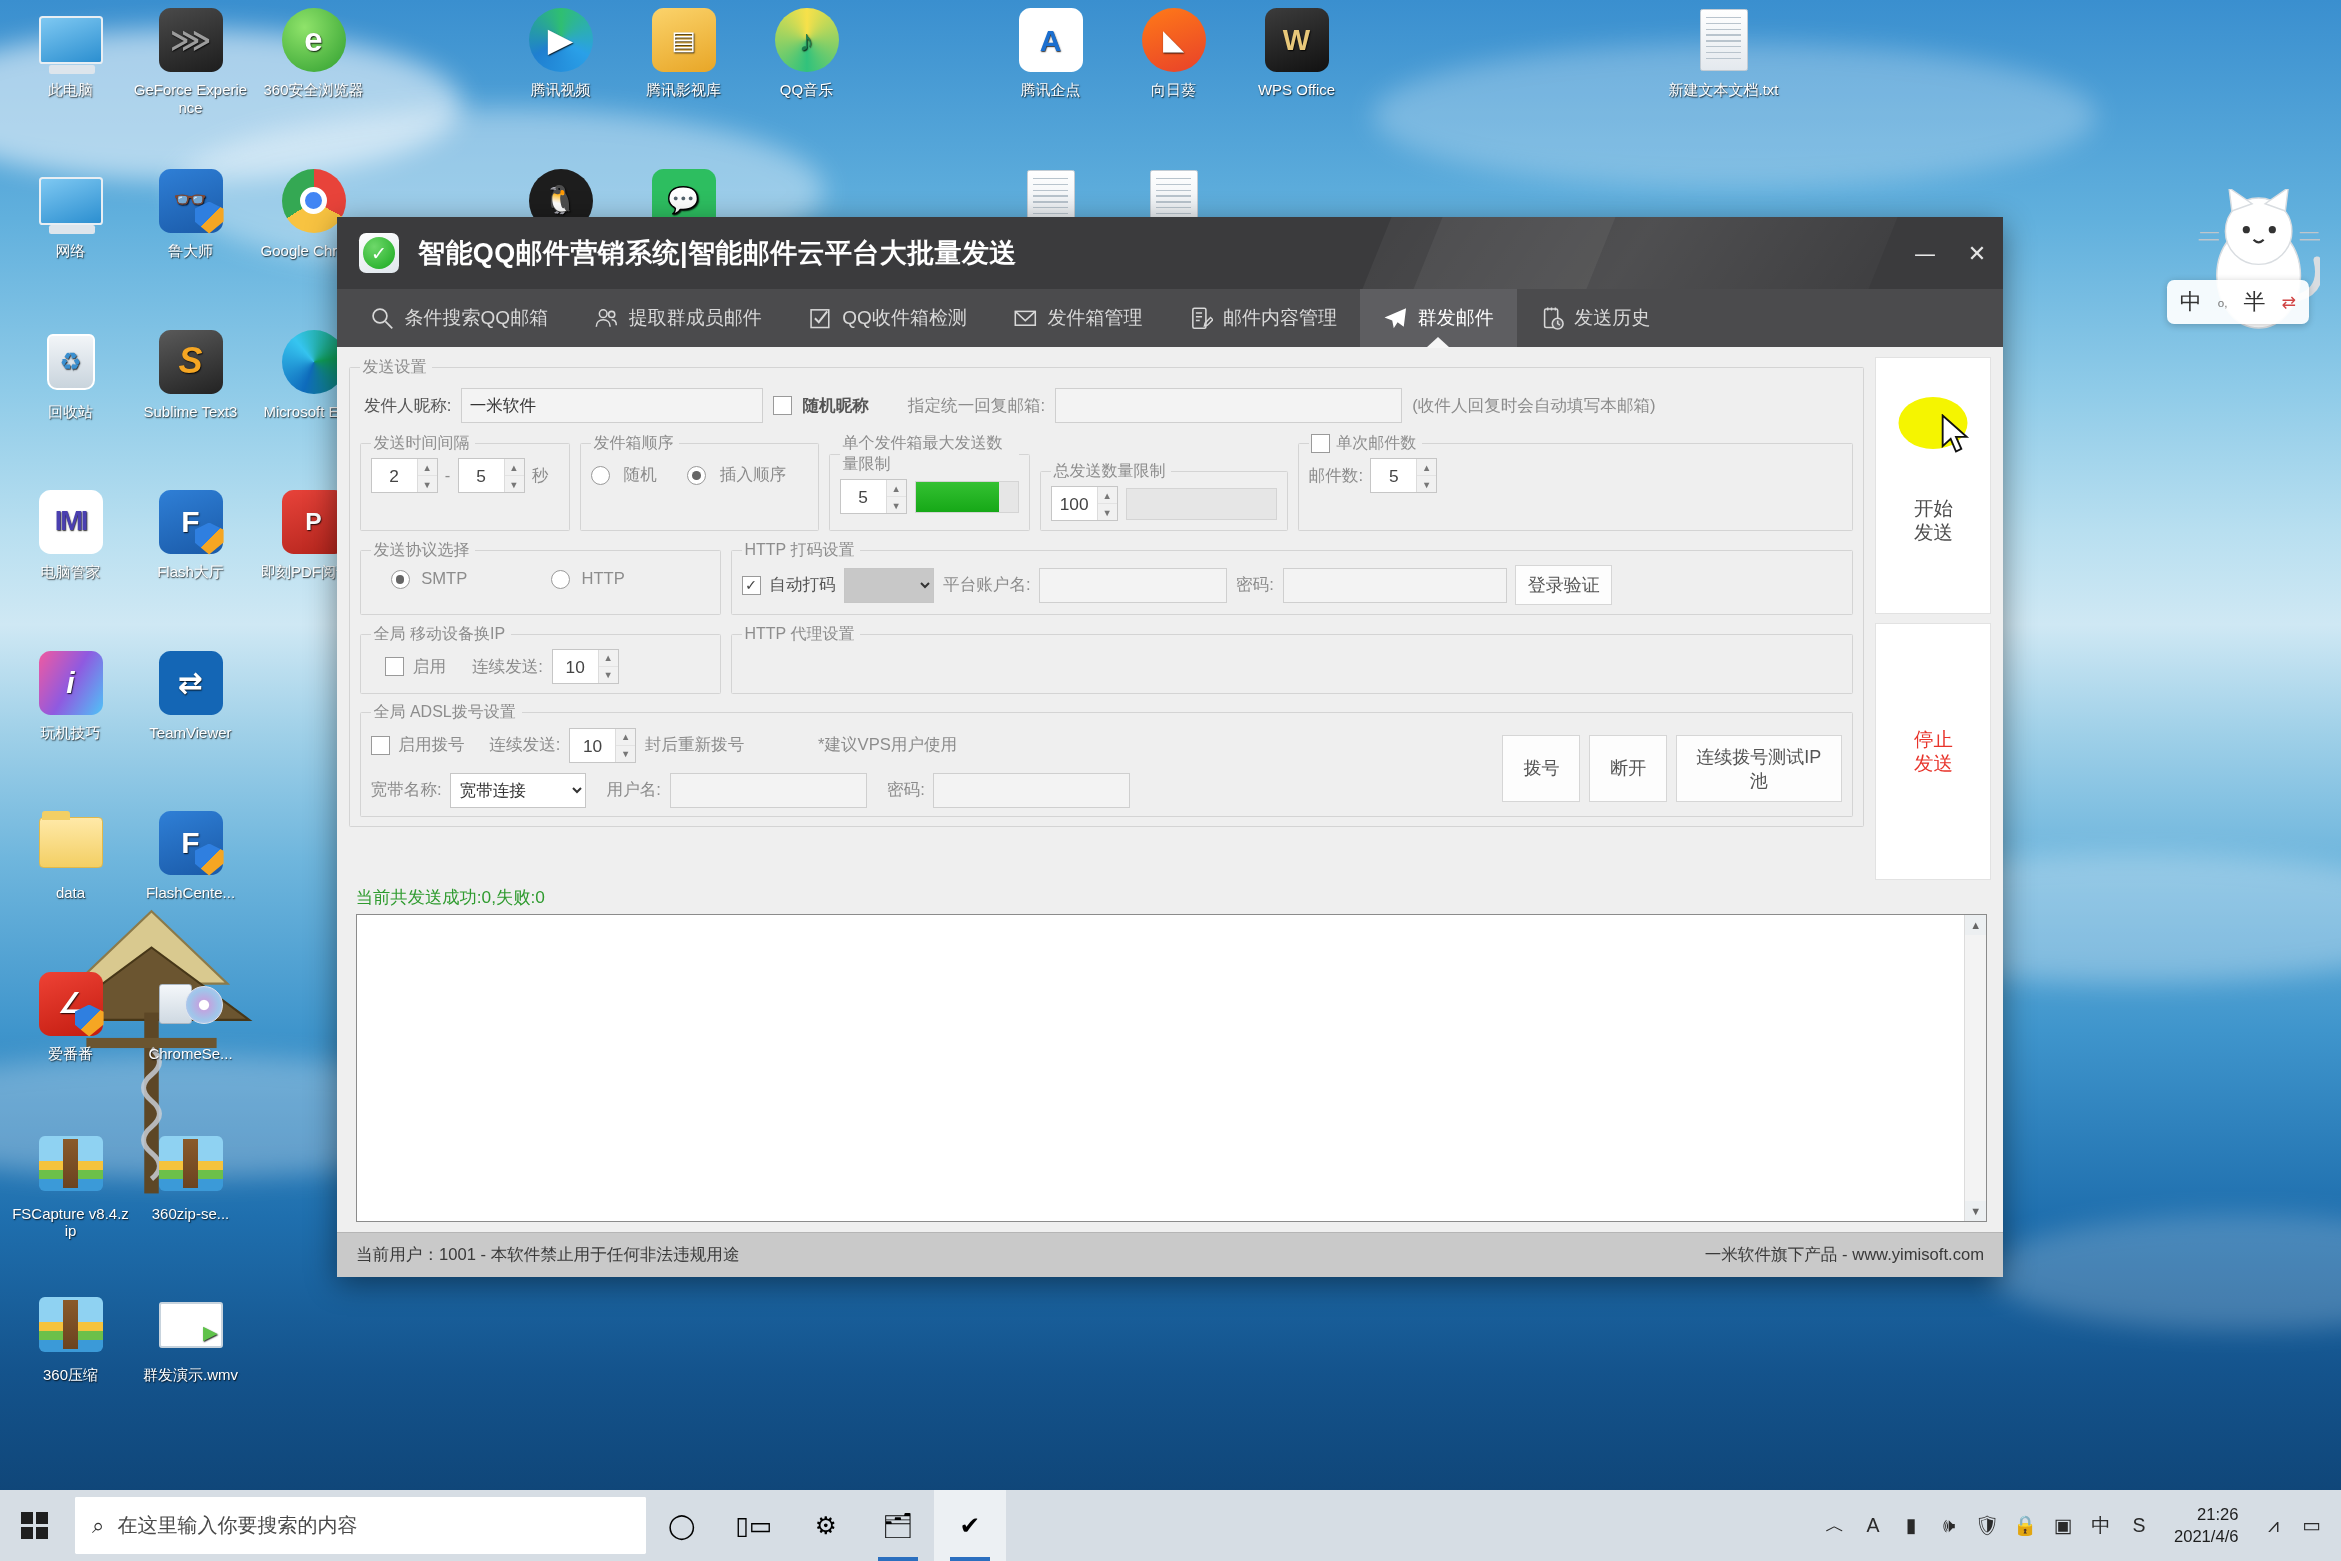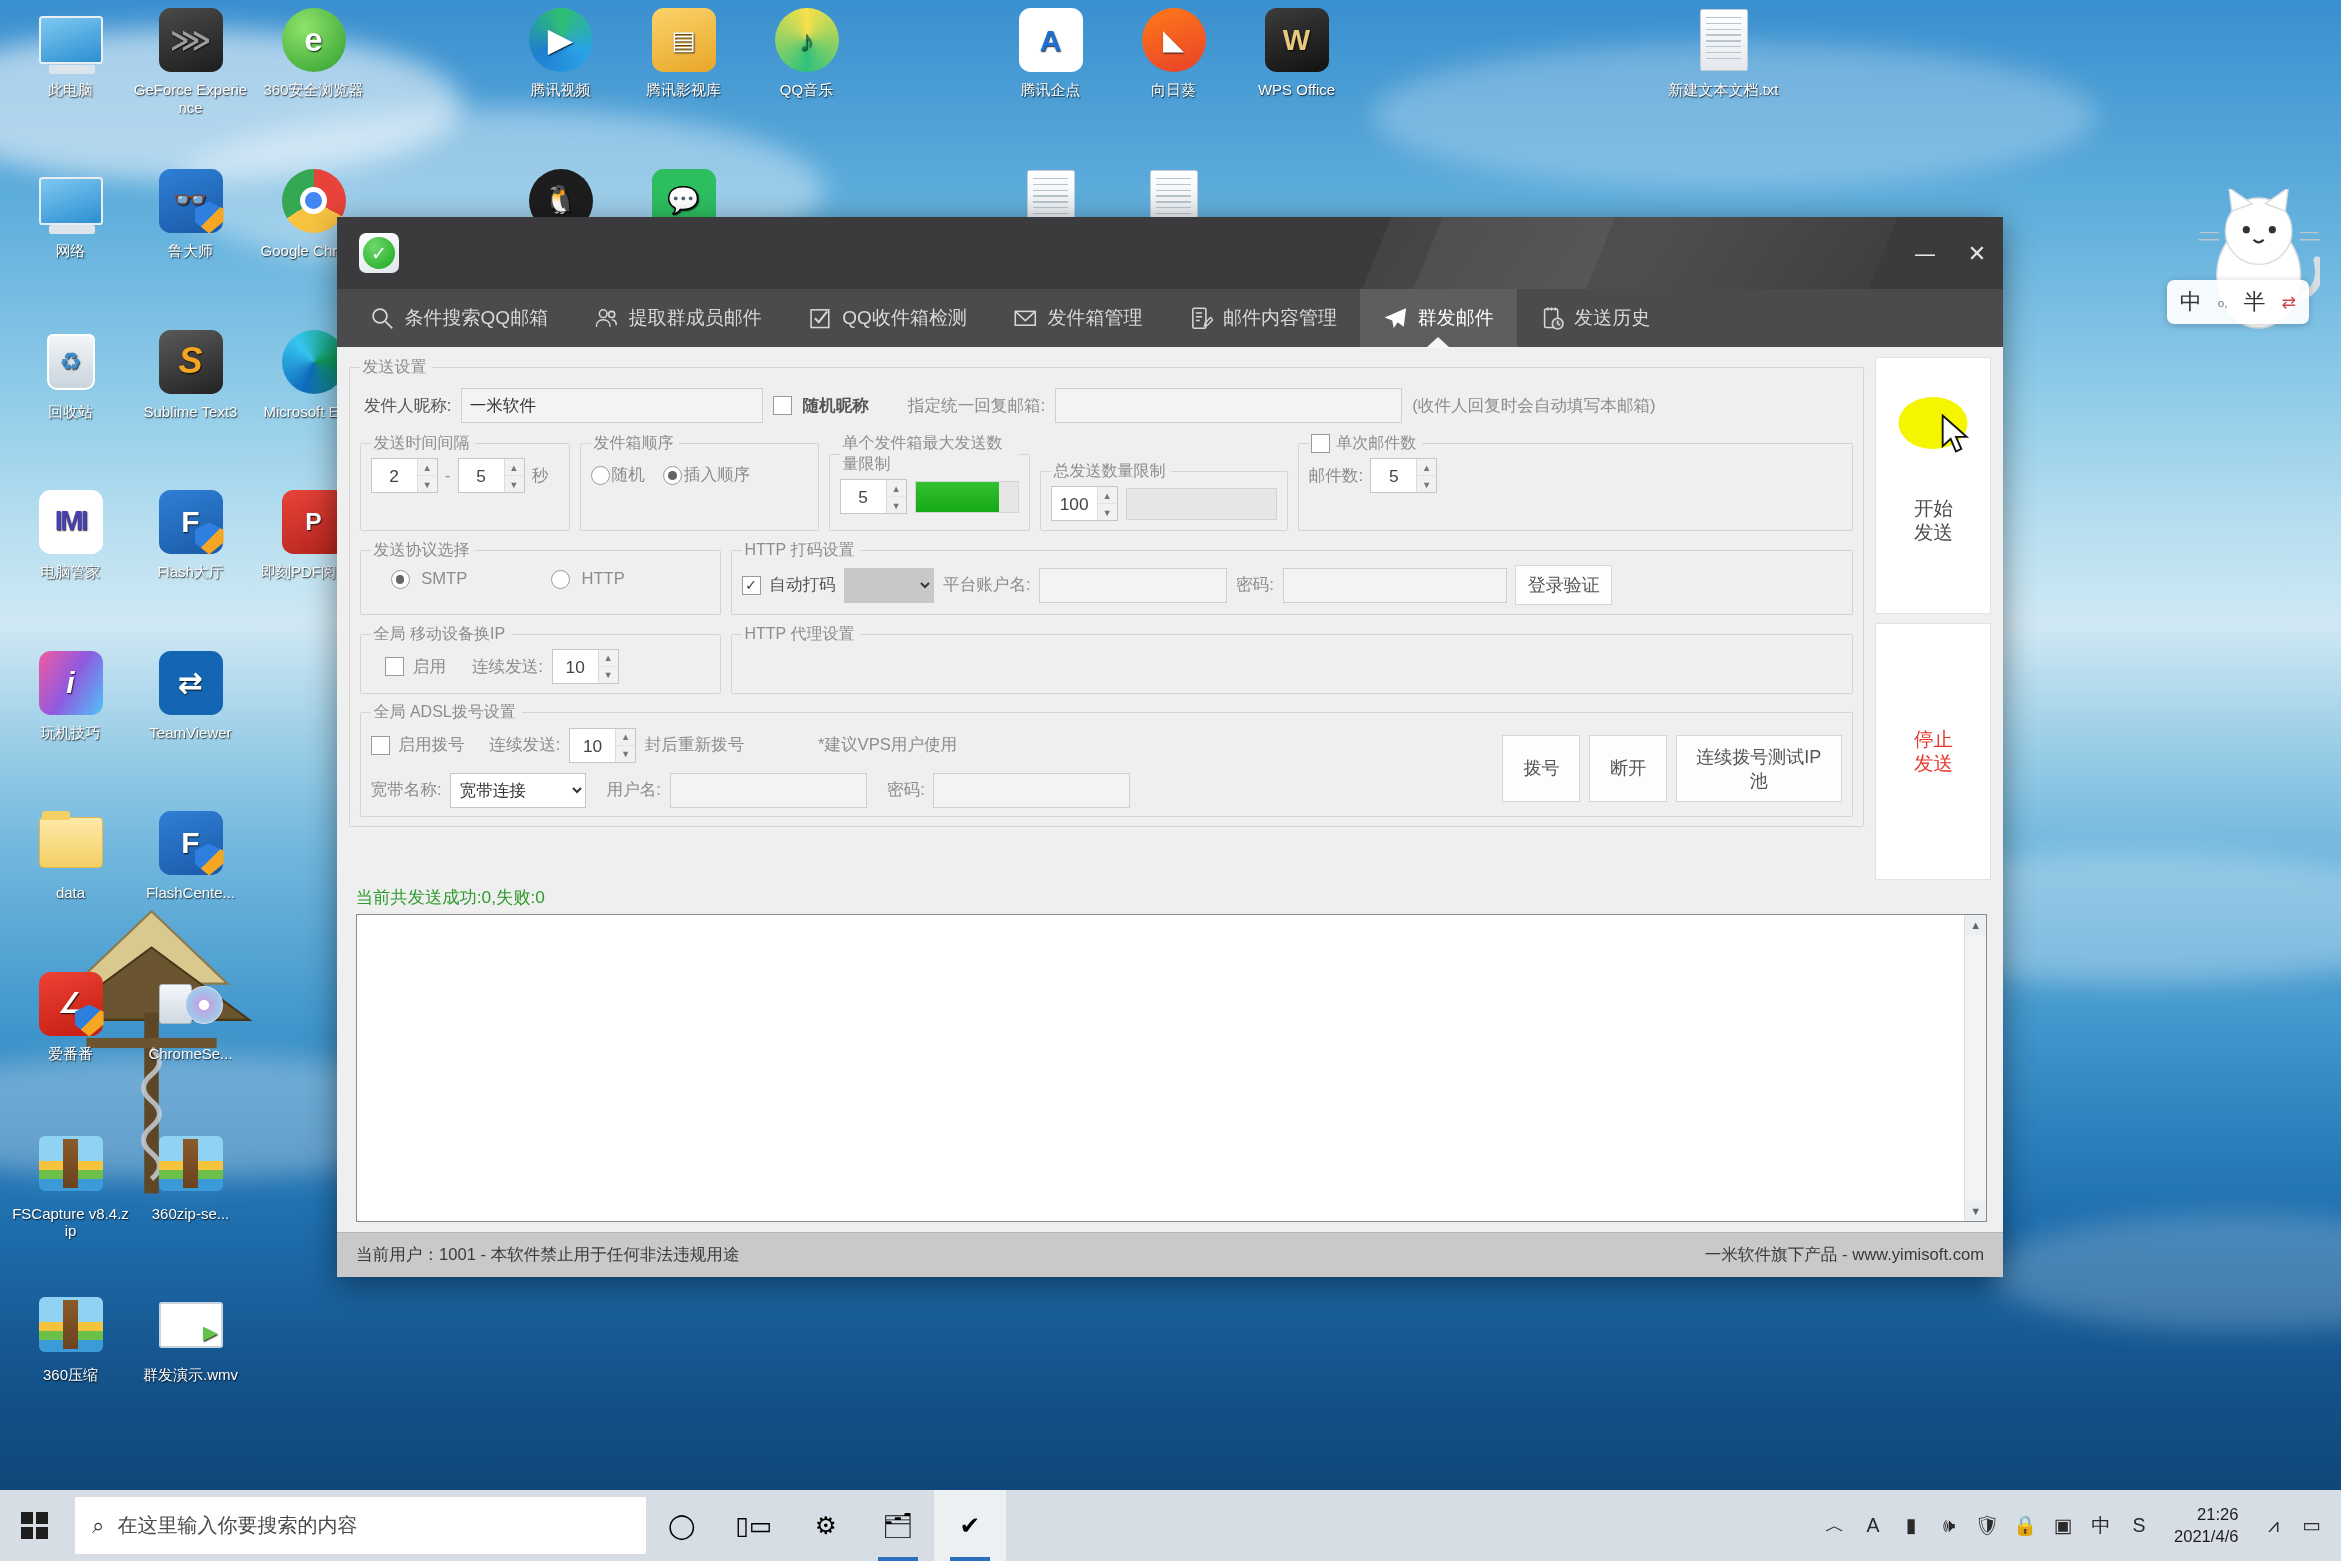--- a/index.html
+++ b/index.html
@@ -540,20 +540,21 @@
 </div>
 
 <div id="app">
 
   <div id="titlebar">
     <div class="swoosh"></div>
     <div class="swoosh2"></div>
     <div class="applogo">
       <div class="ball">✓</div>
     </div>
+    <div id="apptitle">智能QQ邮件营销系统|智能邮件云平台大批量发送</div>
     <div class="wbtns">
       <div class="wbtn">—</div>
       <div class="wbtn">✕</div>
     </div>
   </div>
 
   <div id="tabbar">
       <div class="tab">
         <span class="ti">
           <svg viewBox="0 0 32 32" fill="none" stroke="currentColor" stroke-width="2.2">
@@ -660,21 +661,21 @@
                       <span>▲</span>
                       <span>▼</span>
                     </span>
                 </span>
                 <span class="lbl-g">秒</span>
               </div>
             </fieldset>
 
             <fieldset class="grp" style="width: 239px;">
               <legend>发件箱顺序</legend>
-              <div style="display:flex; align-items:center; gap:2px; padding-top:5.8px;">
+              <div style="display:flex; align-items:center; gap:14px; padding-top:5.8px;">
                 <span class="rdo"></span>
                 <span class="lbl-g">随机</span>
                 <span class="rdo" style="margin-left:16px">
                     <span class="dot"></span>
                   </span>
                 <span class="lbl-g">插入顺序</span>
               </div>
             </fieldset>
 
             <fieldset class="grp" style="width: 201px;">

